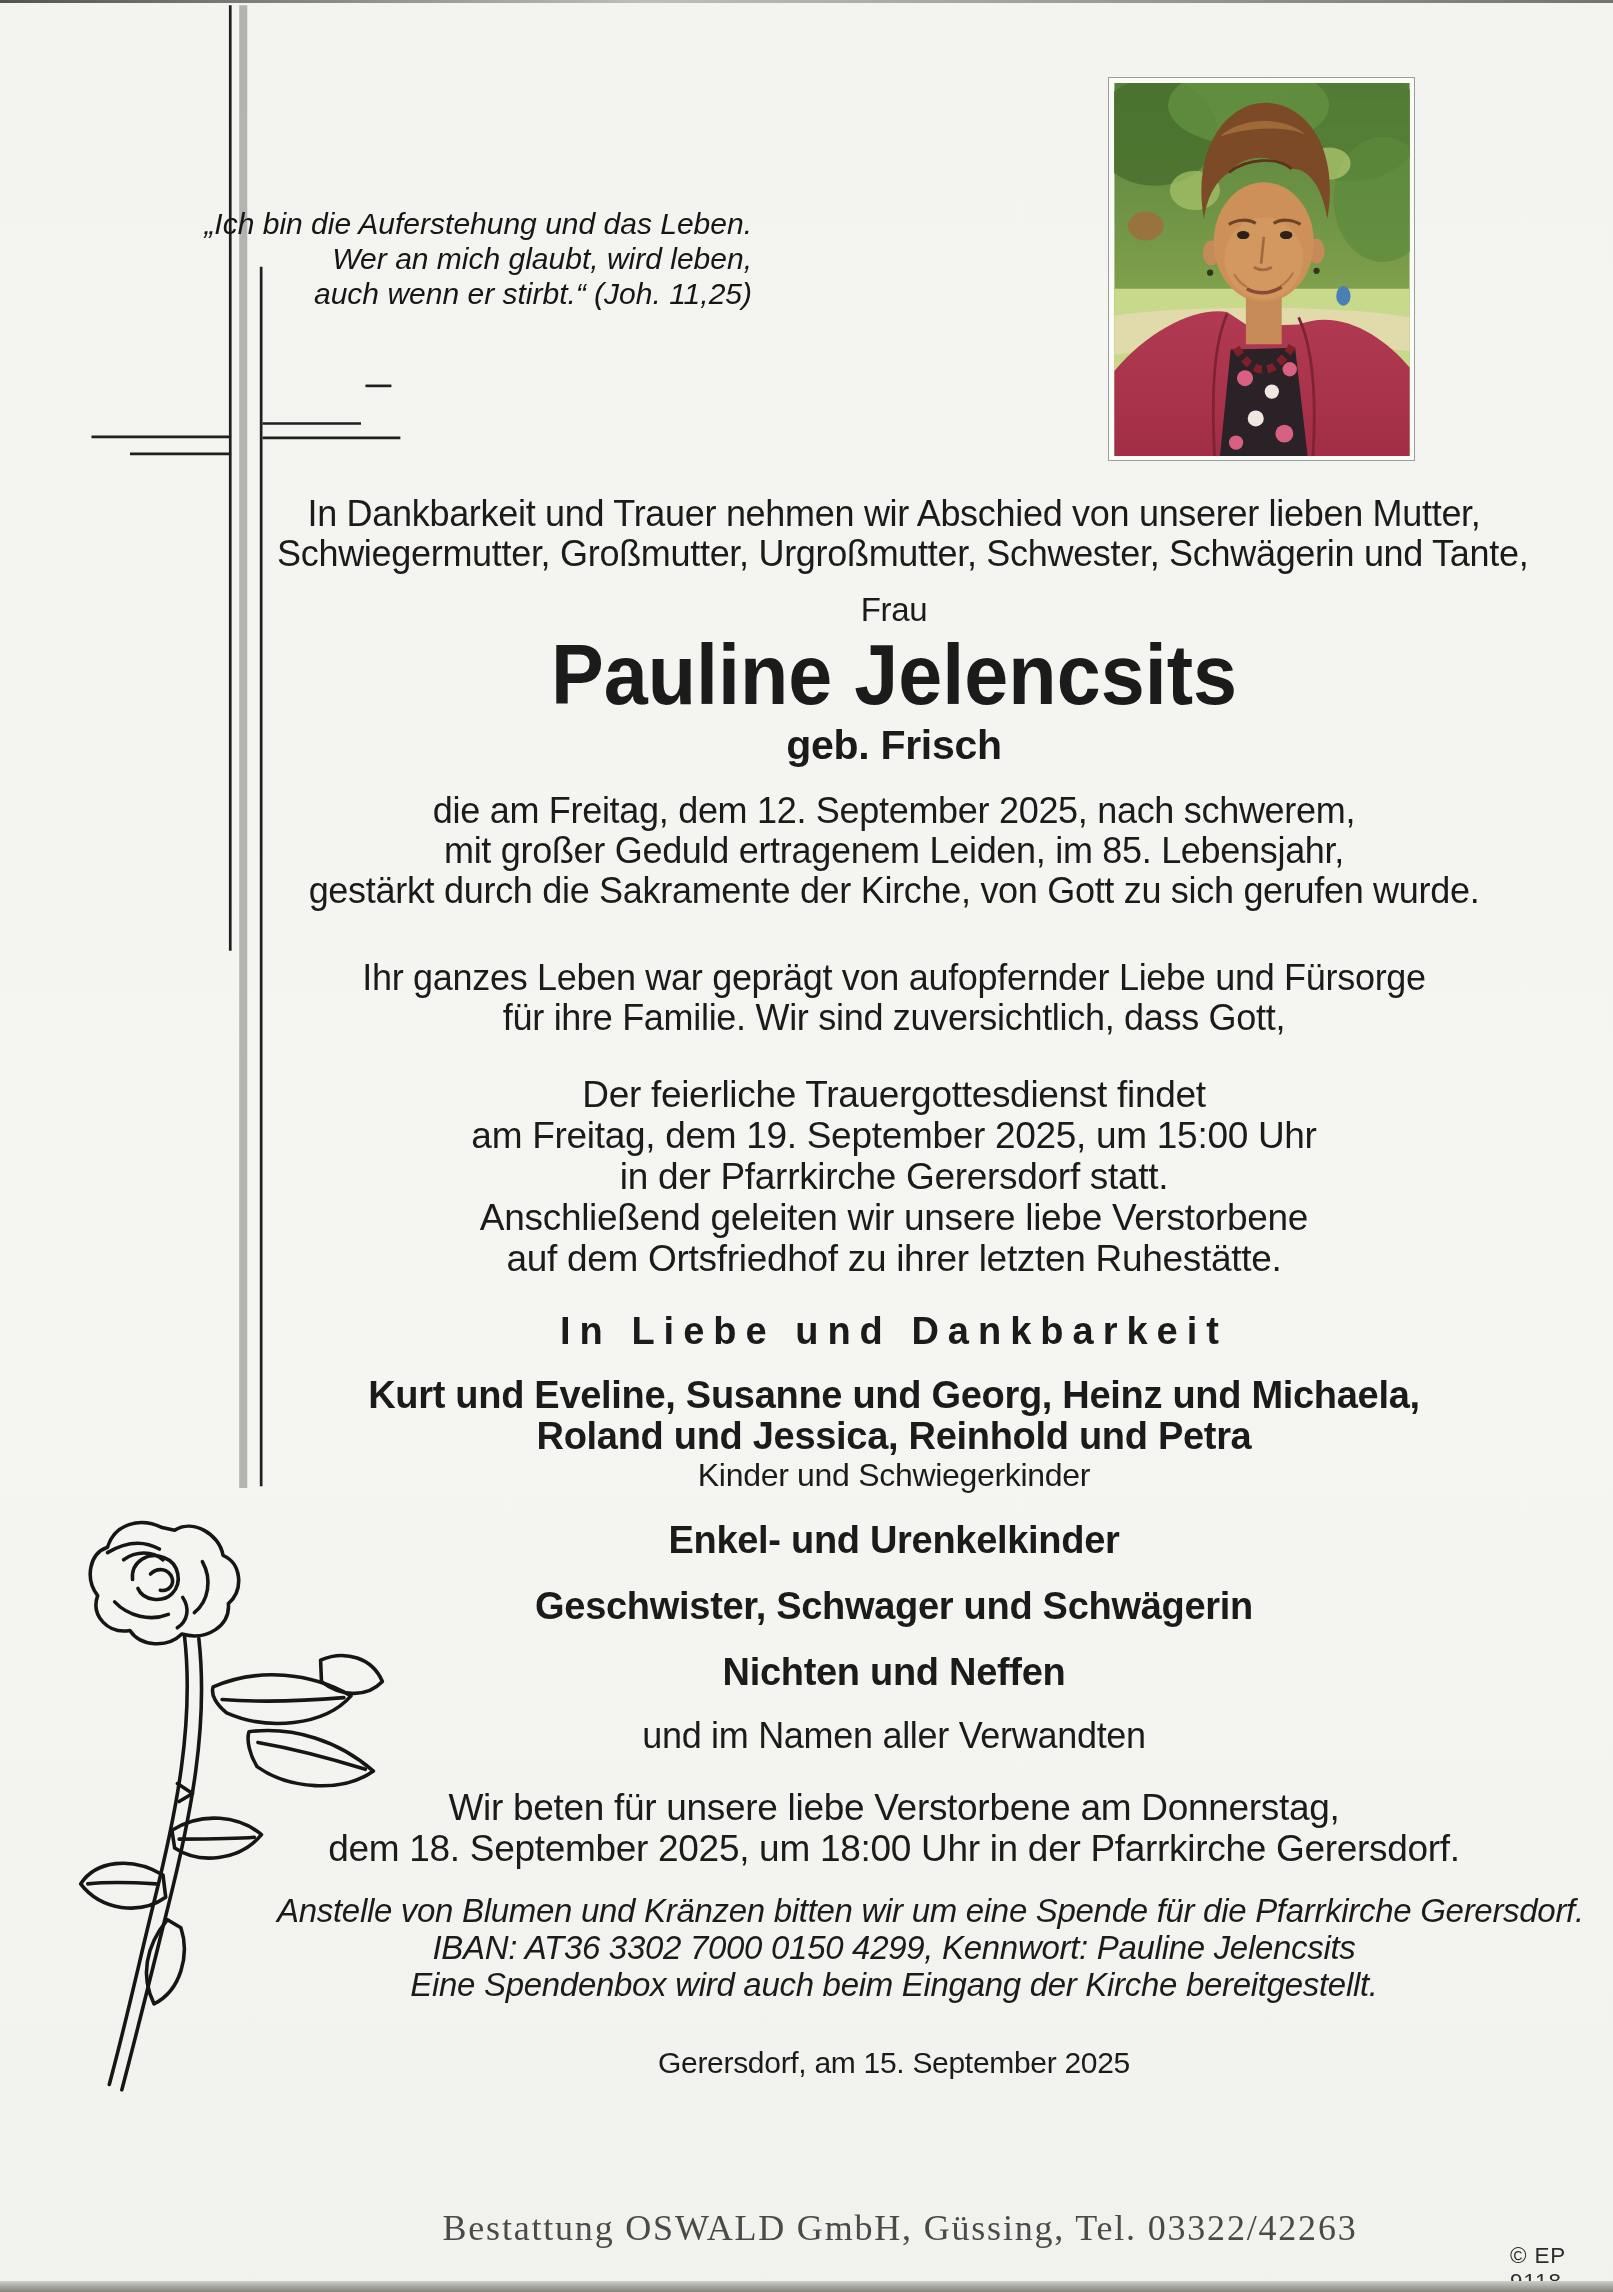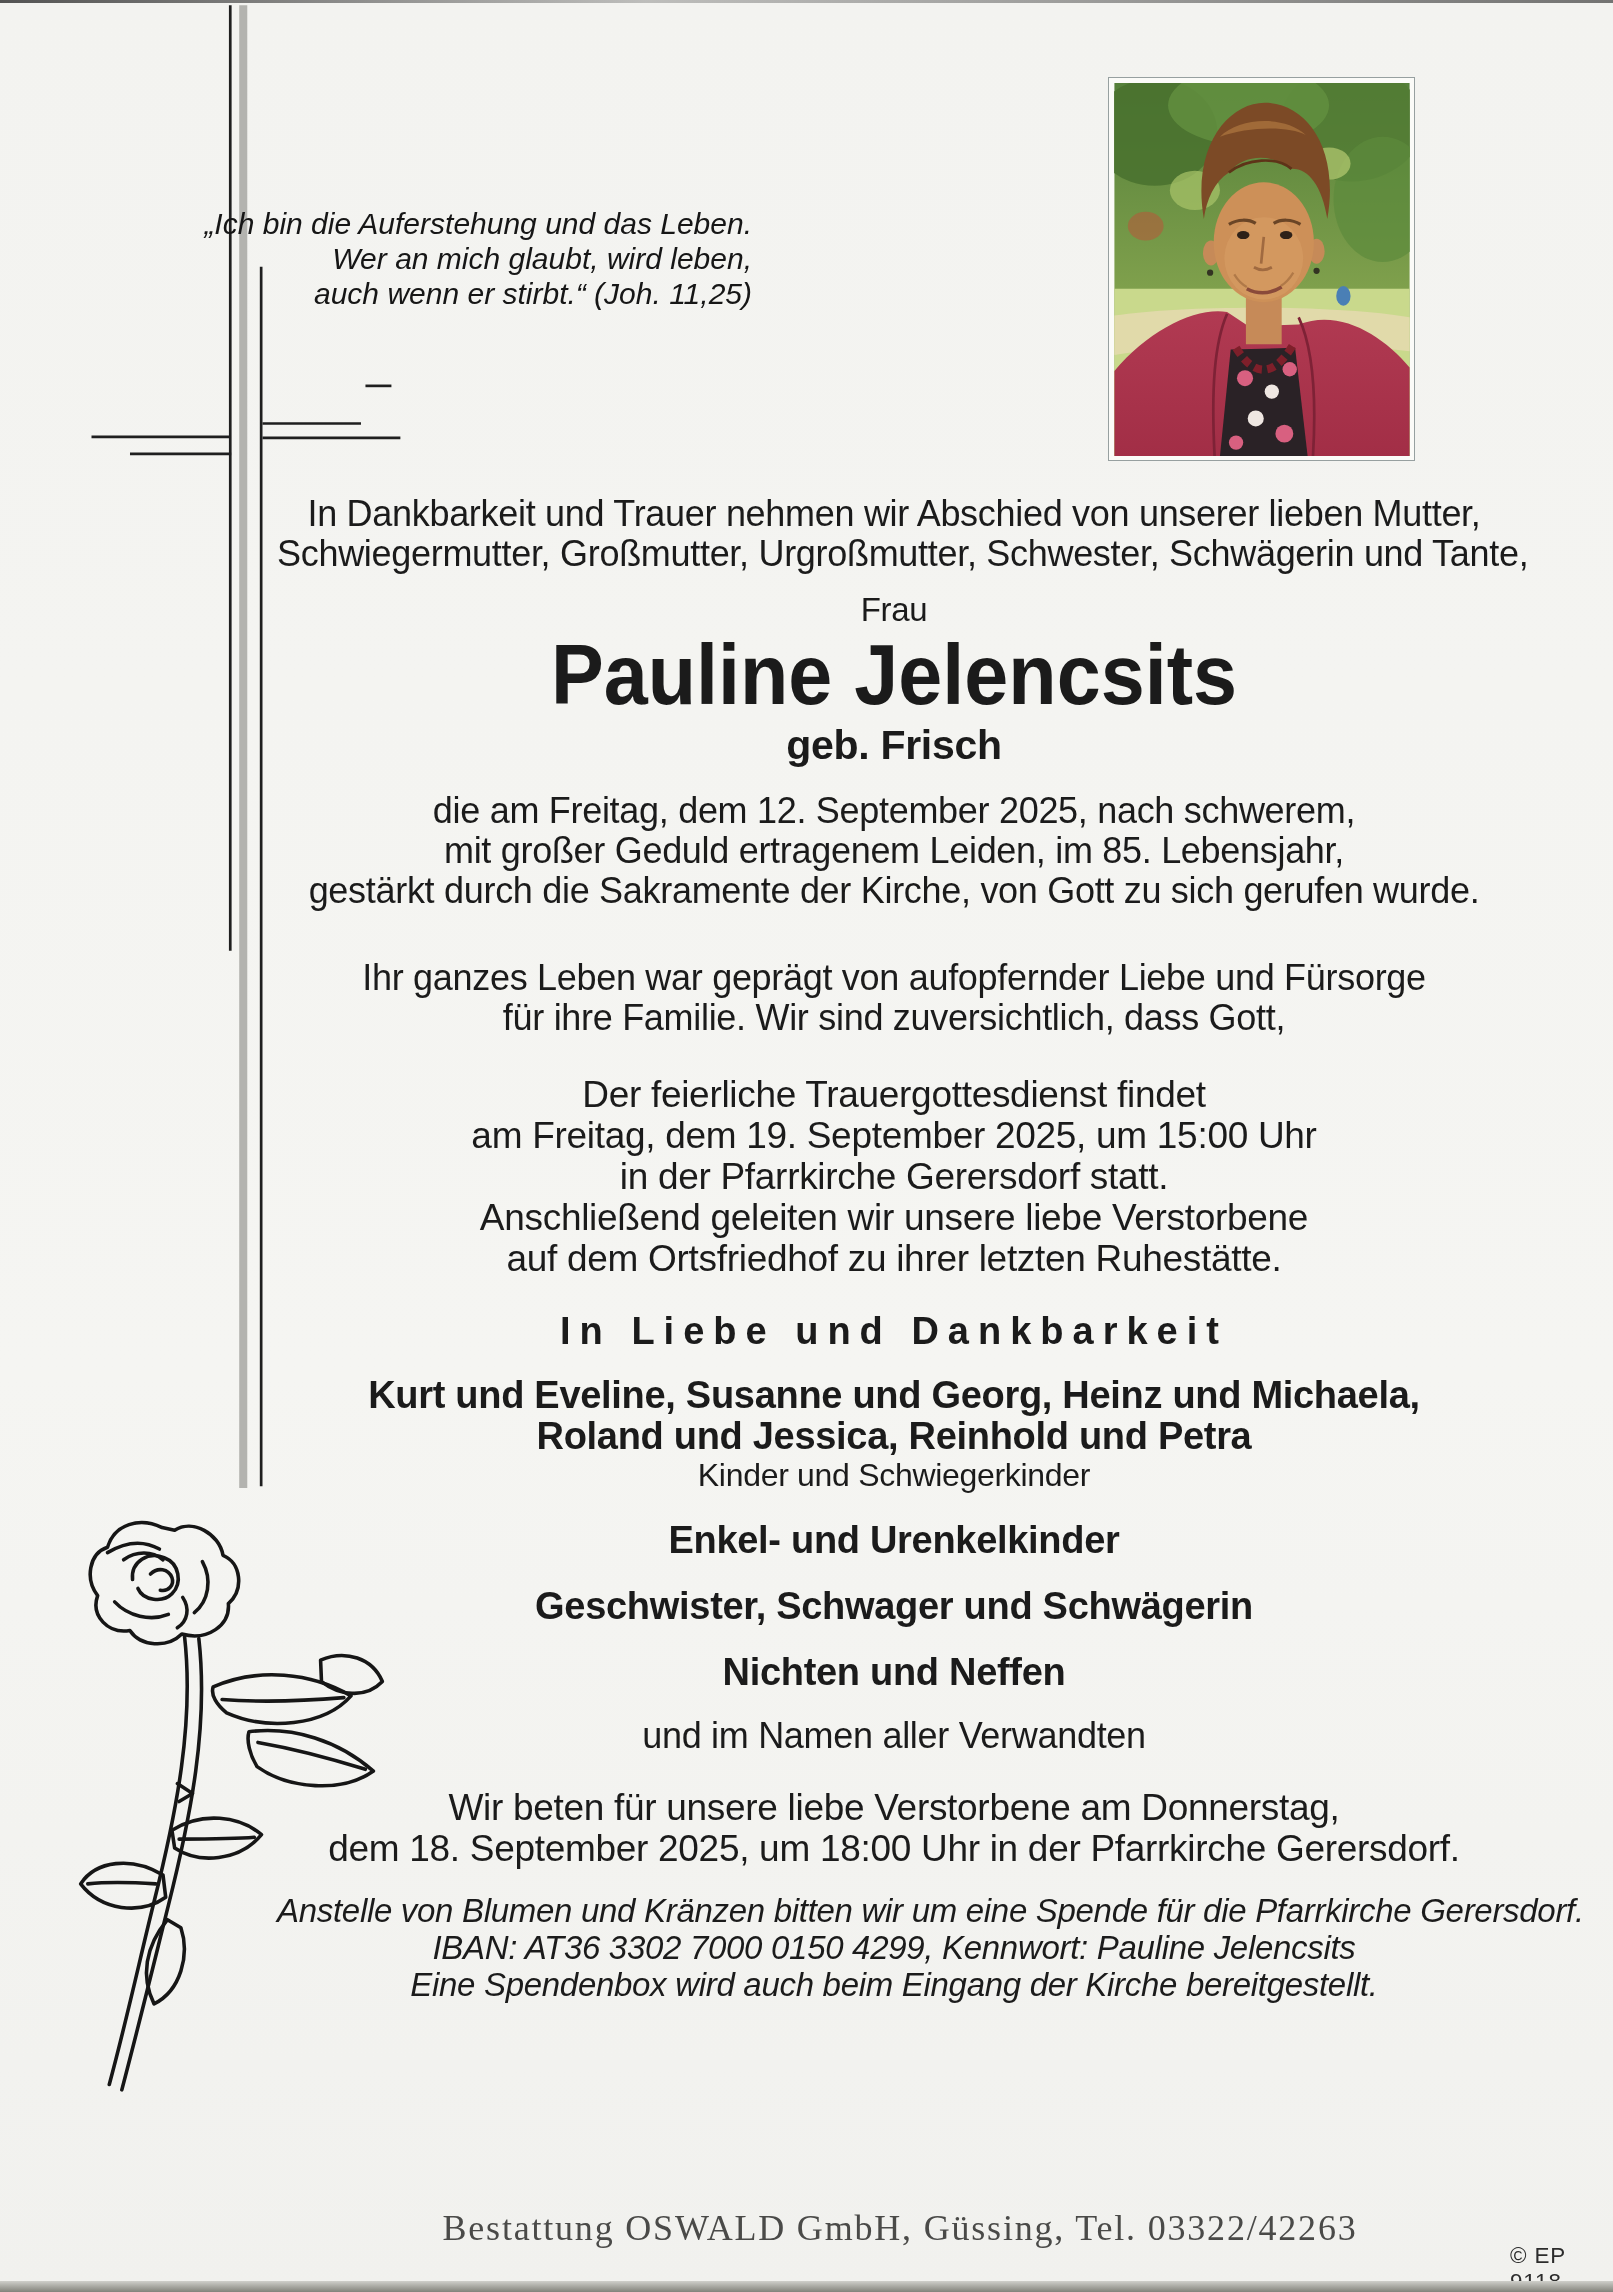--- a/index.html
+++ b/index.html
@@ -218,20 +218,21 @@
       </div>
     </div>
 
     <div class="donation">
       <div>Anstelle von Blumen und Kränzen bitten wir um eine Spende für die Pfarrkirche Gerersdorf.</div>
       <div>IBAN: AT36 3302 7000 0150 4299, Kennwort: Pauline Jelencsits</div>
       <div>Eine Spendenbox wird auch beim Eingang der Kirche bereitgestellt.</div>
     </div>
 
 
+    <div class="dateline">Gerersdorf, am 15. September 2025</div>
   </div>
 
   <div class="footer">Bestattung OSWALD GmbH, Güssing, Tel. 03322/42263</div>
   <div class="copyright">© EP 9118</div>
 
   <div class="bottom-band"></div>
 </div>
 
 
 </body></html>

